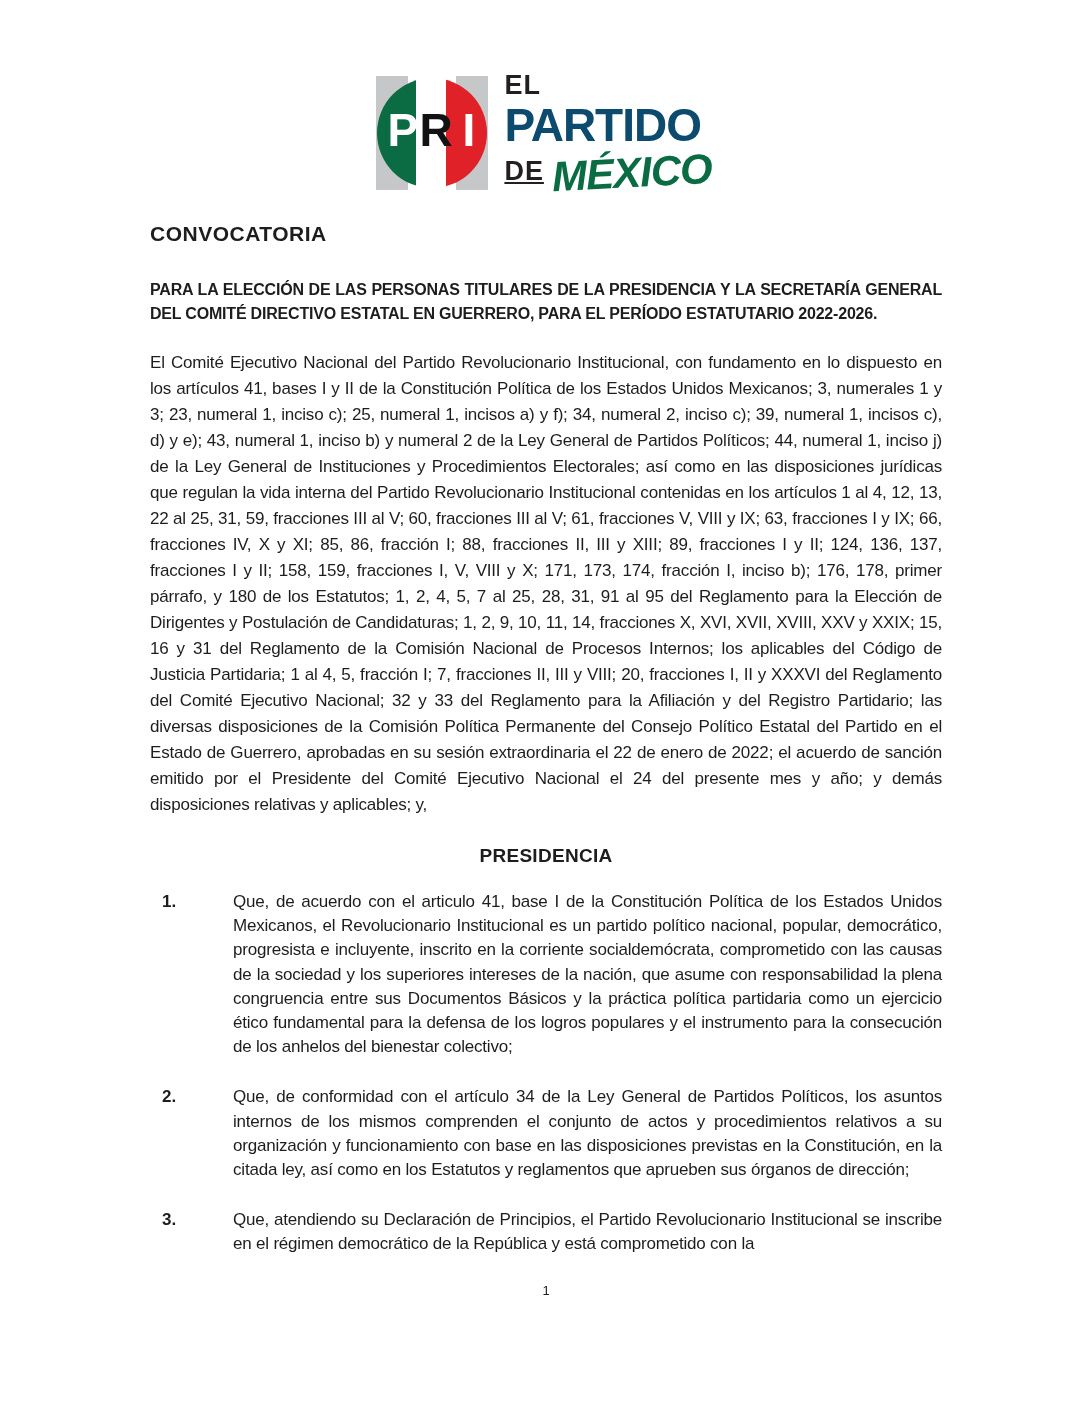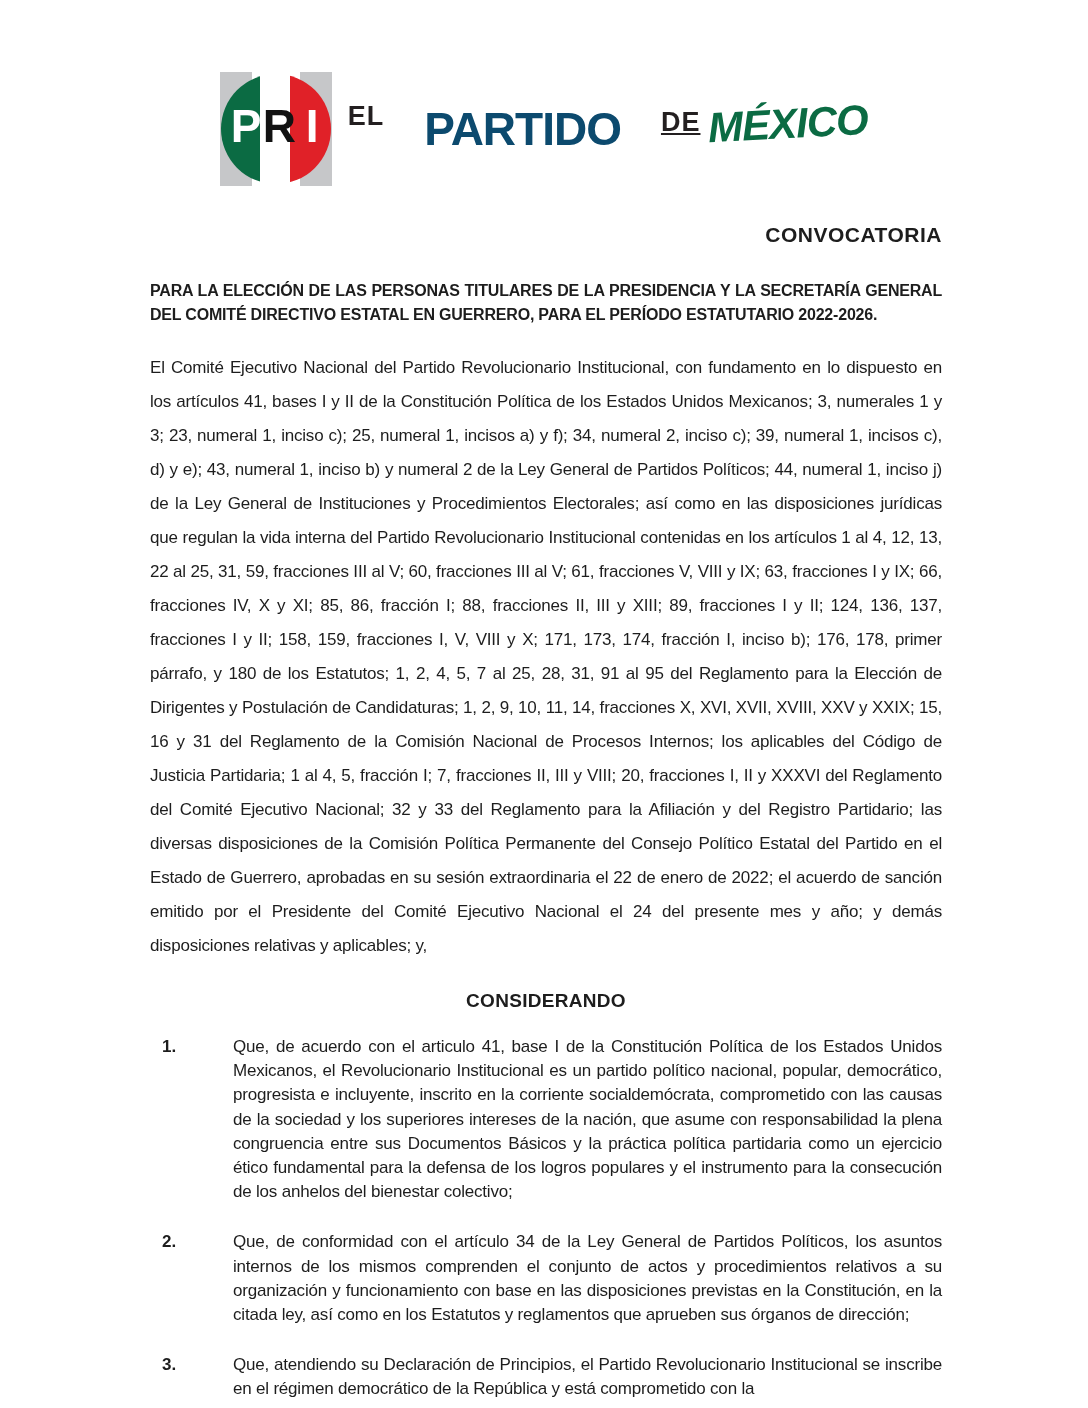--- a/index.html
+++ b/index.html
@@ -36,51 +36,51 @@
   .emblem .seg-white { width:30px; background:#ffffff; }
   .emblem .seg-red   { flex:1; }
   .emblem .letter {
     position:absolute; top:50%; transform:translateY(-56%);
     font-size:46px; font-weight:bold; line-height:1;
   }
   .emblem .letter-p { left:11px;  color:#ffffff; }
   .emblem .letter-r { left:43px;  color:#121212; }
   .emblem .letter-i { left:86px;  color:#ffffff; }
 
-  .wordmark { display:flex; flex-direction:row; line-height:1;gap:40px; }
+  .wordmark { display:flex; flex-direction:column; line-height:1; }
   .wm-el { font-size:27px; font-weight:bold; letter-spacing:1px; }
   .wm-partido { font-size:46px; font-weight:800; letter-spacing:-1px; margin:3px 0 4px; }
   .wm-line3 { display:flex; align-items:flex-start; gap:8px; }
   .wm-de { font-size:27px; font-weight:bold; letter-spacing:1px; margin-top:6px;text-decoration:underline; }
   .wm-mexico {
     font-size:42px; font-weight:800; font-style:italic;
     letter-spacing:-1px; transform:rotate(-3deg);
   }
 
   
   .content { padding:0 146px 0 150px; }
   .doc-title {
-    margin-top:37px;
-    text-align:right;
+    margin-top:28px;
+    text-align:left;
     font-weight:bold;
     font-size:21px;
     letter-spacing:0.5px;
   }
   .doc-subtitle {
     margin-top:32px;
     font-weight:bold;
     font-size:16px;
     line-height:24px;
     text-align:justify;
     letter-spacing:-0.2px;
   }
   .intro-paragraph {
     margin-top:24px;
     font-size:17px;
-    line-height:34px;
+    line-height:26px;
     text-align:justify;
     letter-spacing:-0.2px;
   }
   .section-heading {
     margin:27px 0 23px;
     text-align:center;
     font-weight:bold;
     font-size:19px;
     letter-spacing:0.3px;
   }
@@ -130,21 +130,21 @@
   </div>
 
   <div class="content">
 
     <div class="doc-title">CONVOCATORIA</div>
 
     <div class="doc-subtitle">PARA LA ELECCIÓN DE LAS PERSONAS TITULARES DE LA PRESIDENCIA Y LA SECRETARÍA GENERAL DEL COMITÉ DIRECTIVO ESTATAL EN GUERRERO, PARA EL PERÍODO ESTATUTARIO 2022-2026.</div>
 
     <div class="intro-paragraph">El Comité Ejecutivo Nacional del Partido Revolucionario Institucional, con fundamento en lo dispuesto en los artículos 41, bases I y II de la Constitución Política de los Estados Unidos Mexicanos; 3, numerales 1 y 3; 23, numeral 1, inciso c); 25, numeral 1, incisos a) y f); 34, numeral 2, inciso c); 39, numeral 1, incisos c), d) y e); 43, numeral 1, inciso b) y numeral 2 de la Ley General de Partidos Políticos; 44, numeral 1, inciso j) de la Ley General de Instituciones y Procedimientos Electorales; así como en las disposiciones jurídicas que regulan la vida interna del Partido Revolucionario Institucional contenidas en los artículos 1 al 4, 12, 13, 22 al 25, 31, 59, fracciones III al V; 60, fracciones III al V; 61, fracciones V, VIII y IX; 63, fracciones I y IX; 66, fracciones IV, X y XI; 85, 86, fracción I; 88, fracciones II, III y XIII; 89, fracciones I y II; 124, 136, 137, fracciones I y II; 158, 159, fracciones I, V, VIII y X; 171, 173, 174, fracción I, inciso b); 176, 178, primer párrafo, y 180 de los Estatutos; 1, 2, 4, 5, 7 al 25, 28, 31, 91 al 95 del Reglamento para la Elección de Dirigentes y Postulación de Candidaturas; 1, 2, 9, 10, 11, 14, fracciones X, XVI, XVII, XVIII, XXV y XXIX; 15, 16 y 31 del Reglamento de la Comisión Nacional de Procesos Internos; los aplicables del Código de Justicia Partidaria; 1 al 4, 5, fracción I; 7, fracciones II, III y VIII; 20, fracciones I, II y XXXVI del Reglamento del Comité Ejecutivo Nacional; 32 y 33 del Reglamento para la Afiliación y del Registro Partidario; las diversas disposiciones de la Comisión Política Permanente del Consejo Político Estatal del Partido en el Estado de Guerrero, aprobadas en su sesión extraordinaria el 22 de enero de 2022; el acuerdo de sanción emitido por el Presidente del Comité Ejecutivo Nacional el 24 del presente mes y año; y demás disposiciones relativas y aplicables; y,</div>
 
-    <div class="section-heading">CONSIDERANDO</div>
+    <div class="section-heading">PRESIDENCIA</div>
 
     <div class="considerando-item">
       <span class="item-number">1.</span>
       <span class="item-text">Que, de acuerdo con el articulo 41, base I de la Constitución Política de los Estados Unidos Mexicanos, el Revolucionario Institucional es un partido político nacional, popular, democrático, progresista e incluyente, inscrito en la corriente socialdemócrata, comprometido con las causas de la sociedad y los superiores intereses de la nación, que asume con responsabilidad la plena congruencia entre sus Documentos Básicos y la práctica política partidaria como un ejercicio ético fundamental para la defensa de los logros populares y el instrumento para la consecución de los anhelos del bienestar colectivo;</span>
     </div>
 
     <div class="considerando-item">
       <span class="item-number">2.</span>
       <span class="item-text">Que, de conformidad con el artículo 34 de la Ley General de Partidos Políticos, los asuntos internos de los mismos comprenden el conjunto de actos y procedimientos relativos a su organización y funcionamiento con base en las disposiciones previstas en la Constitución, en la citada ley, así como en los Estatutos y reglamentos que aprueben sus órganos de dirección;</span>
     </div>

